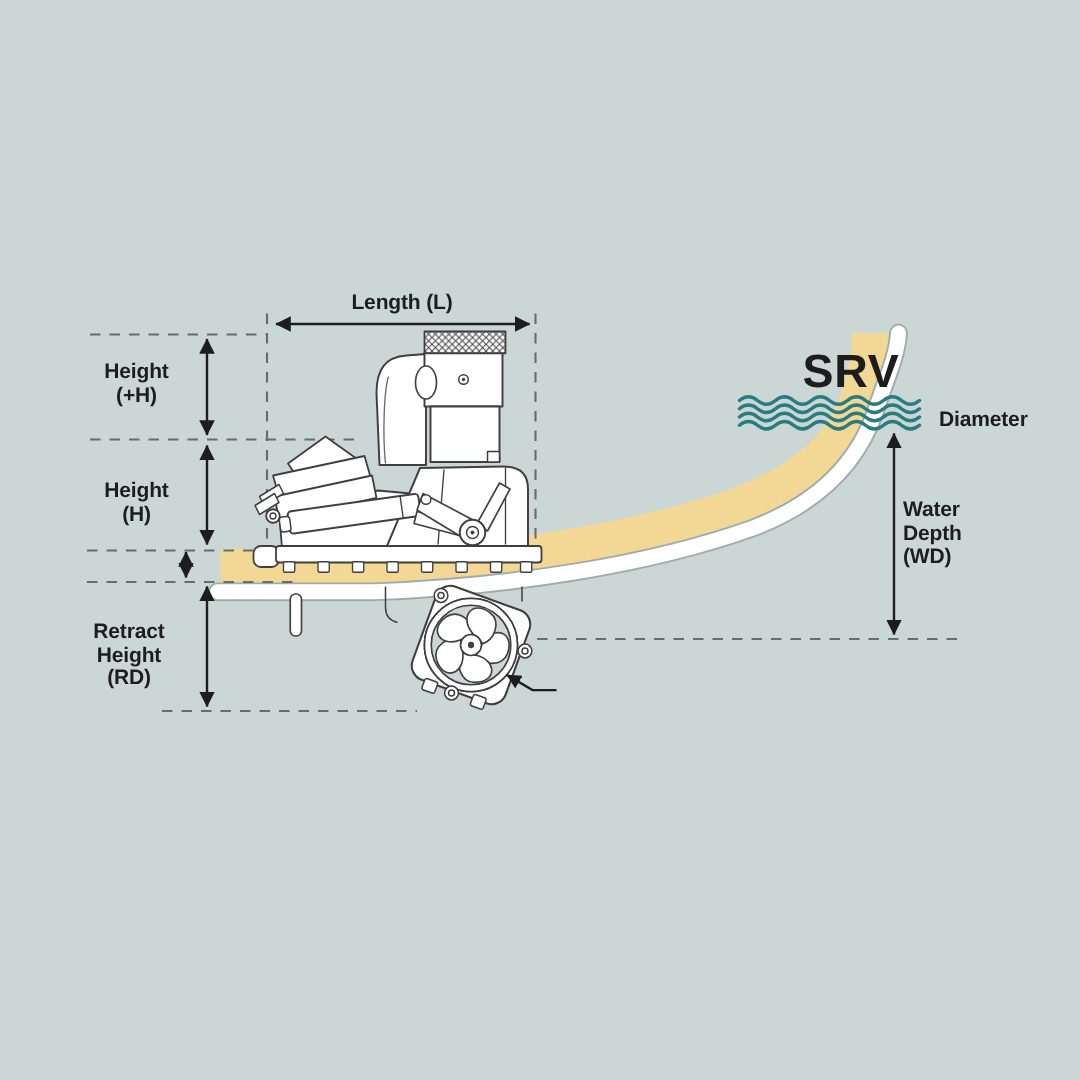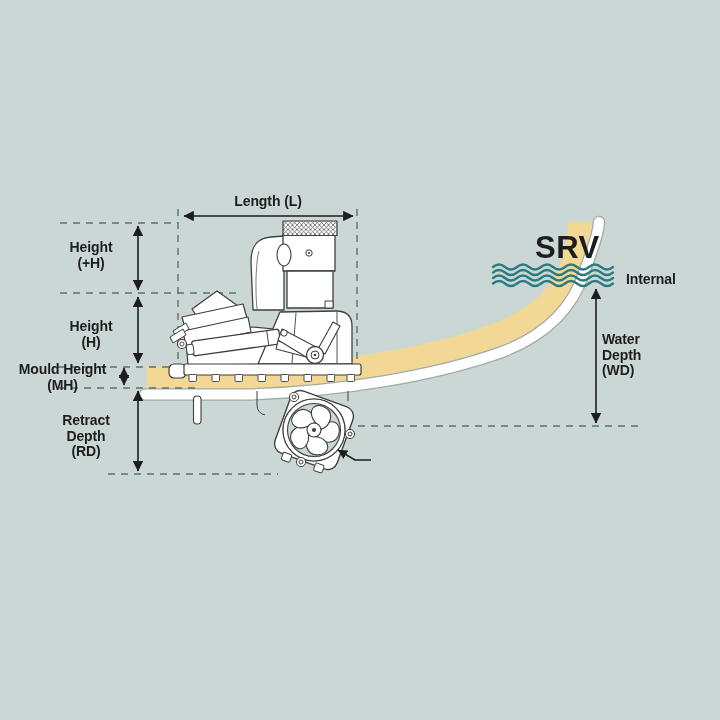--- a/index.html
+++ b/index.html
@@ -157,29 +157,27 @@
 </svg>
 
 <div class="lbl center" style="left:178px;top:194px;width:180px;">Length (L)</div>
 
 <div class="lbl right" style="left:51px;top:240px;width:80px;">Height
 (+H)</div>
 
 <div class="lbl right" style="left:51px;top:319px;width:80px;">Height
 (H)</div>
 
-<div class="lbl right" style="left:10px;top:362px;width:105px;">Mould Height
-(MH)</div>
 
 <div class="lbl right" style="left:46px;top:413px;width:80px;">Retract
-Depth
+Height
 (RD)</div>
 
 
 <div class="lbl" id="lbl-srv" style="left:487px;top:233px;margin-left:48px;">SRV</div>
 
-<div class="lbl" style="left:626px;top:272px;">Internal</div>
+<div class="lbl" style="left:626px;top:272px;">Diameter</div>
 
 <div class="lbl" style="left:602px;top:332px;">Water
 Depth
 (WD)</div>
 
 </div>
 
 </body></html>

